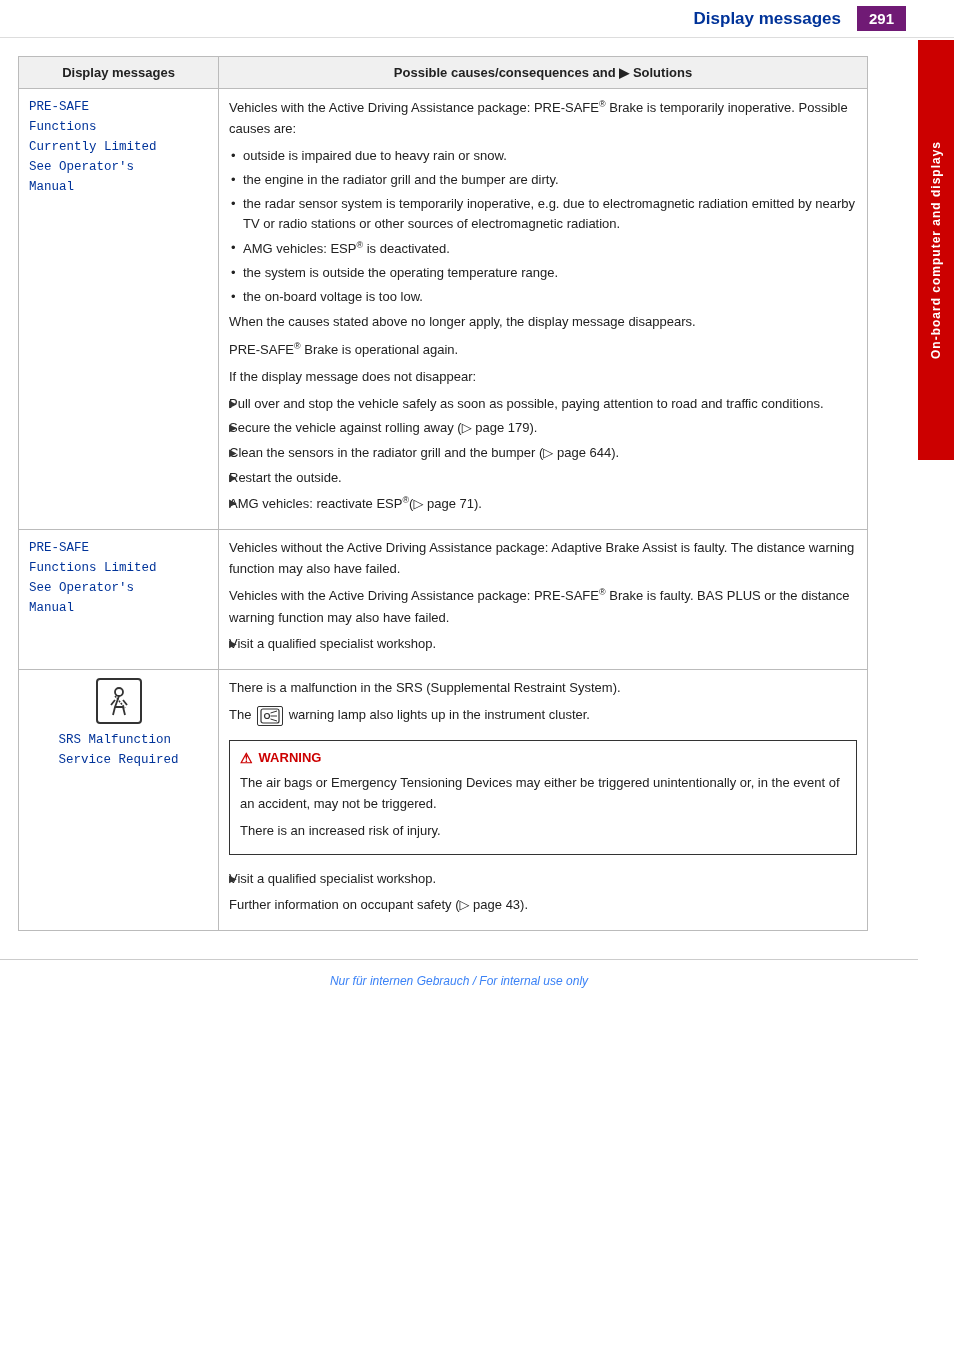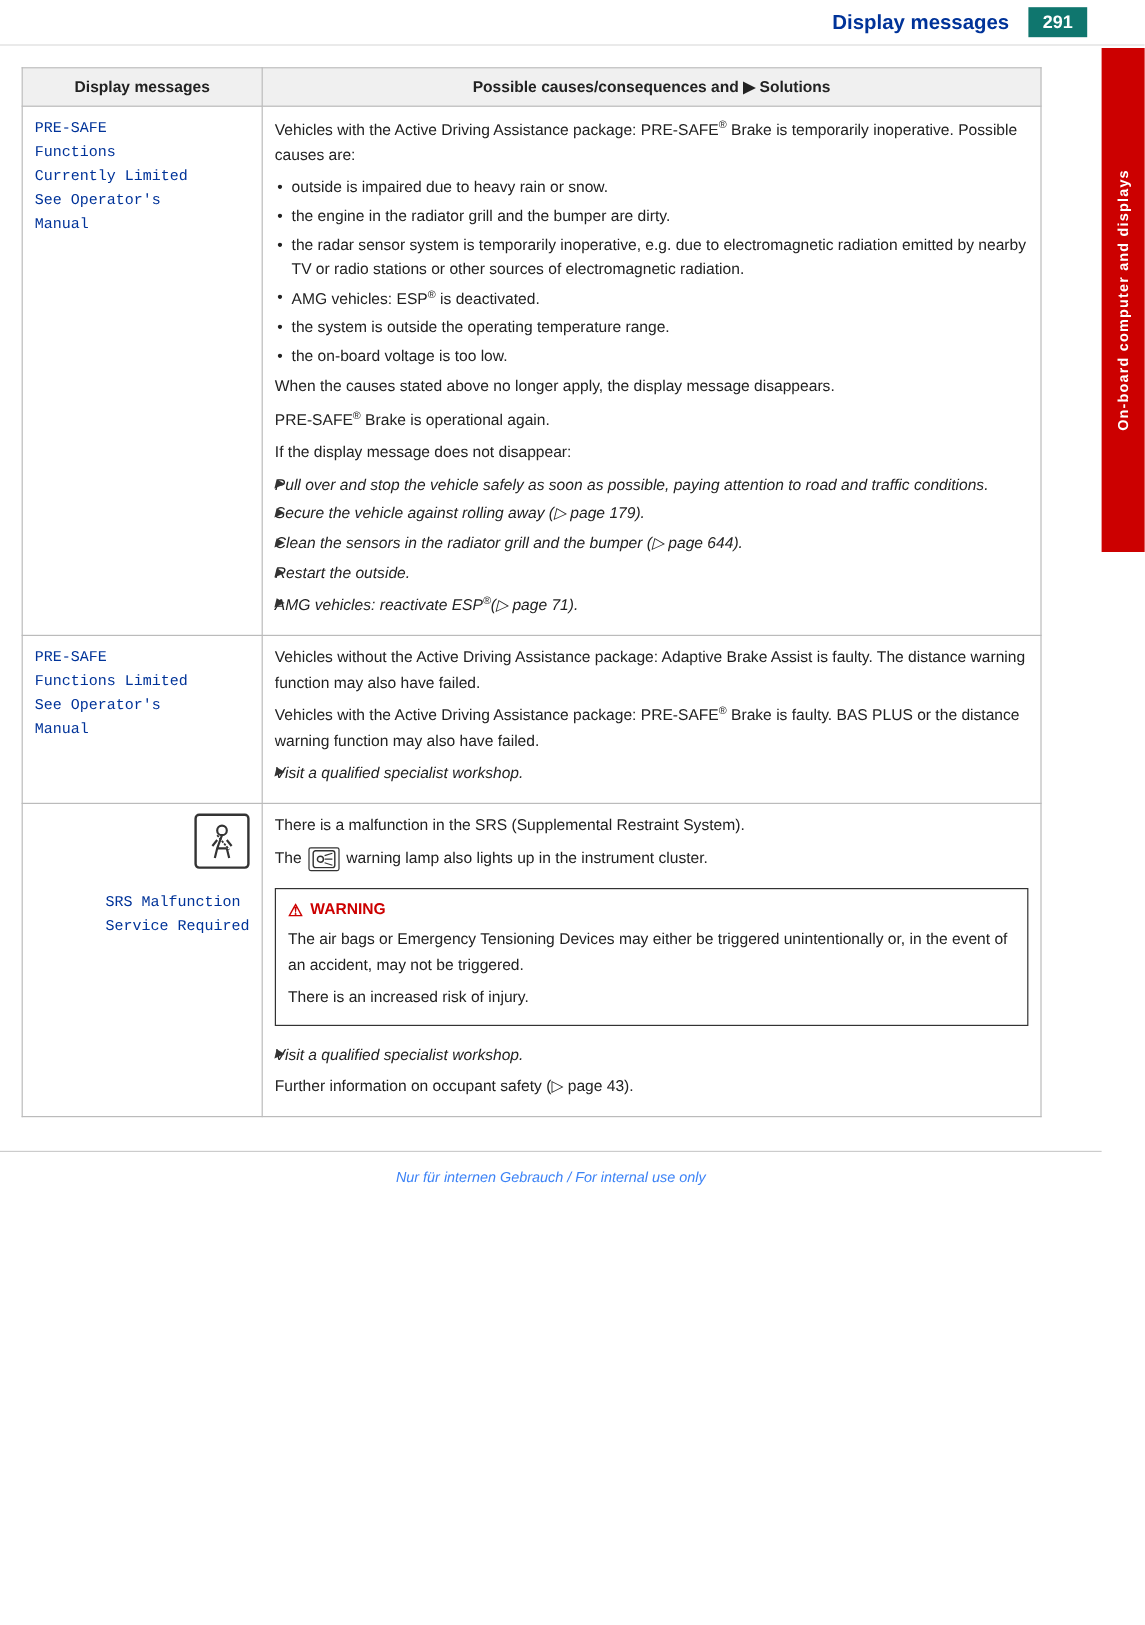--- a/index.html
+++ b/index.html
@@ -24,21 +24,21 @@
       padding: 6px 48px 6px 0;
       border-bottom: 1px solid #ddd;
     }
     .header-title {
       font-size: 17px;
       font-weight: bold;
       color: #003399;
       margin-right: 16px;
     }
     .page-number-badge {
-      background: #0f766e;
+      background: #701a75;
       color: #fff;
       font-size: 15px;
       font-weight: bold;
       padding: 4px 12px;
       min-width: 44px;
       text-align: right;
     }
 
     
     .right-tab {
@@ -126,21 +126,20 @@
       left: 2px;
     }
     .arrow-list {
       list-style: none;
       padding: 0;
       margin: 6px 0;
     }
     .arrow-list li {
       position: relative;
       margin-bottom: 4px;
-      font-style: italic;
     }
     .arrow-list li::before {
       content: '▶';
       position: absolute;
       left: 0;
       color: #333;
       font-size: 10px;
       top: 2px;
     }
 
@@ -163,22 +162,22 @@
     }
     .warning-triangle {
       color: #cc0000;
       font-size: 14px;
     }
 
     
     .srs-icon-cell {
       display: flex;
       flex-direction: column;
-      align-items: flex-end;
-      gap: 18px;
+      align-items: center;
+      gap: 6px;
     }
     .srs-icon {
       width: 46px;
       height: 46px;
       border: 2px solid #333;
       border-radius: 4px;
       display: flex;
       align-items: center;
       justify-content: center;
       background: #fff;

